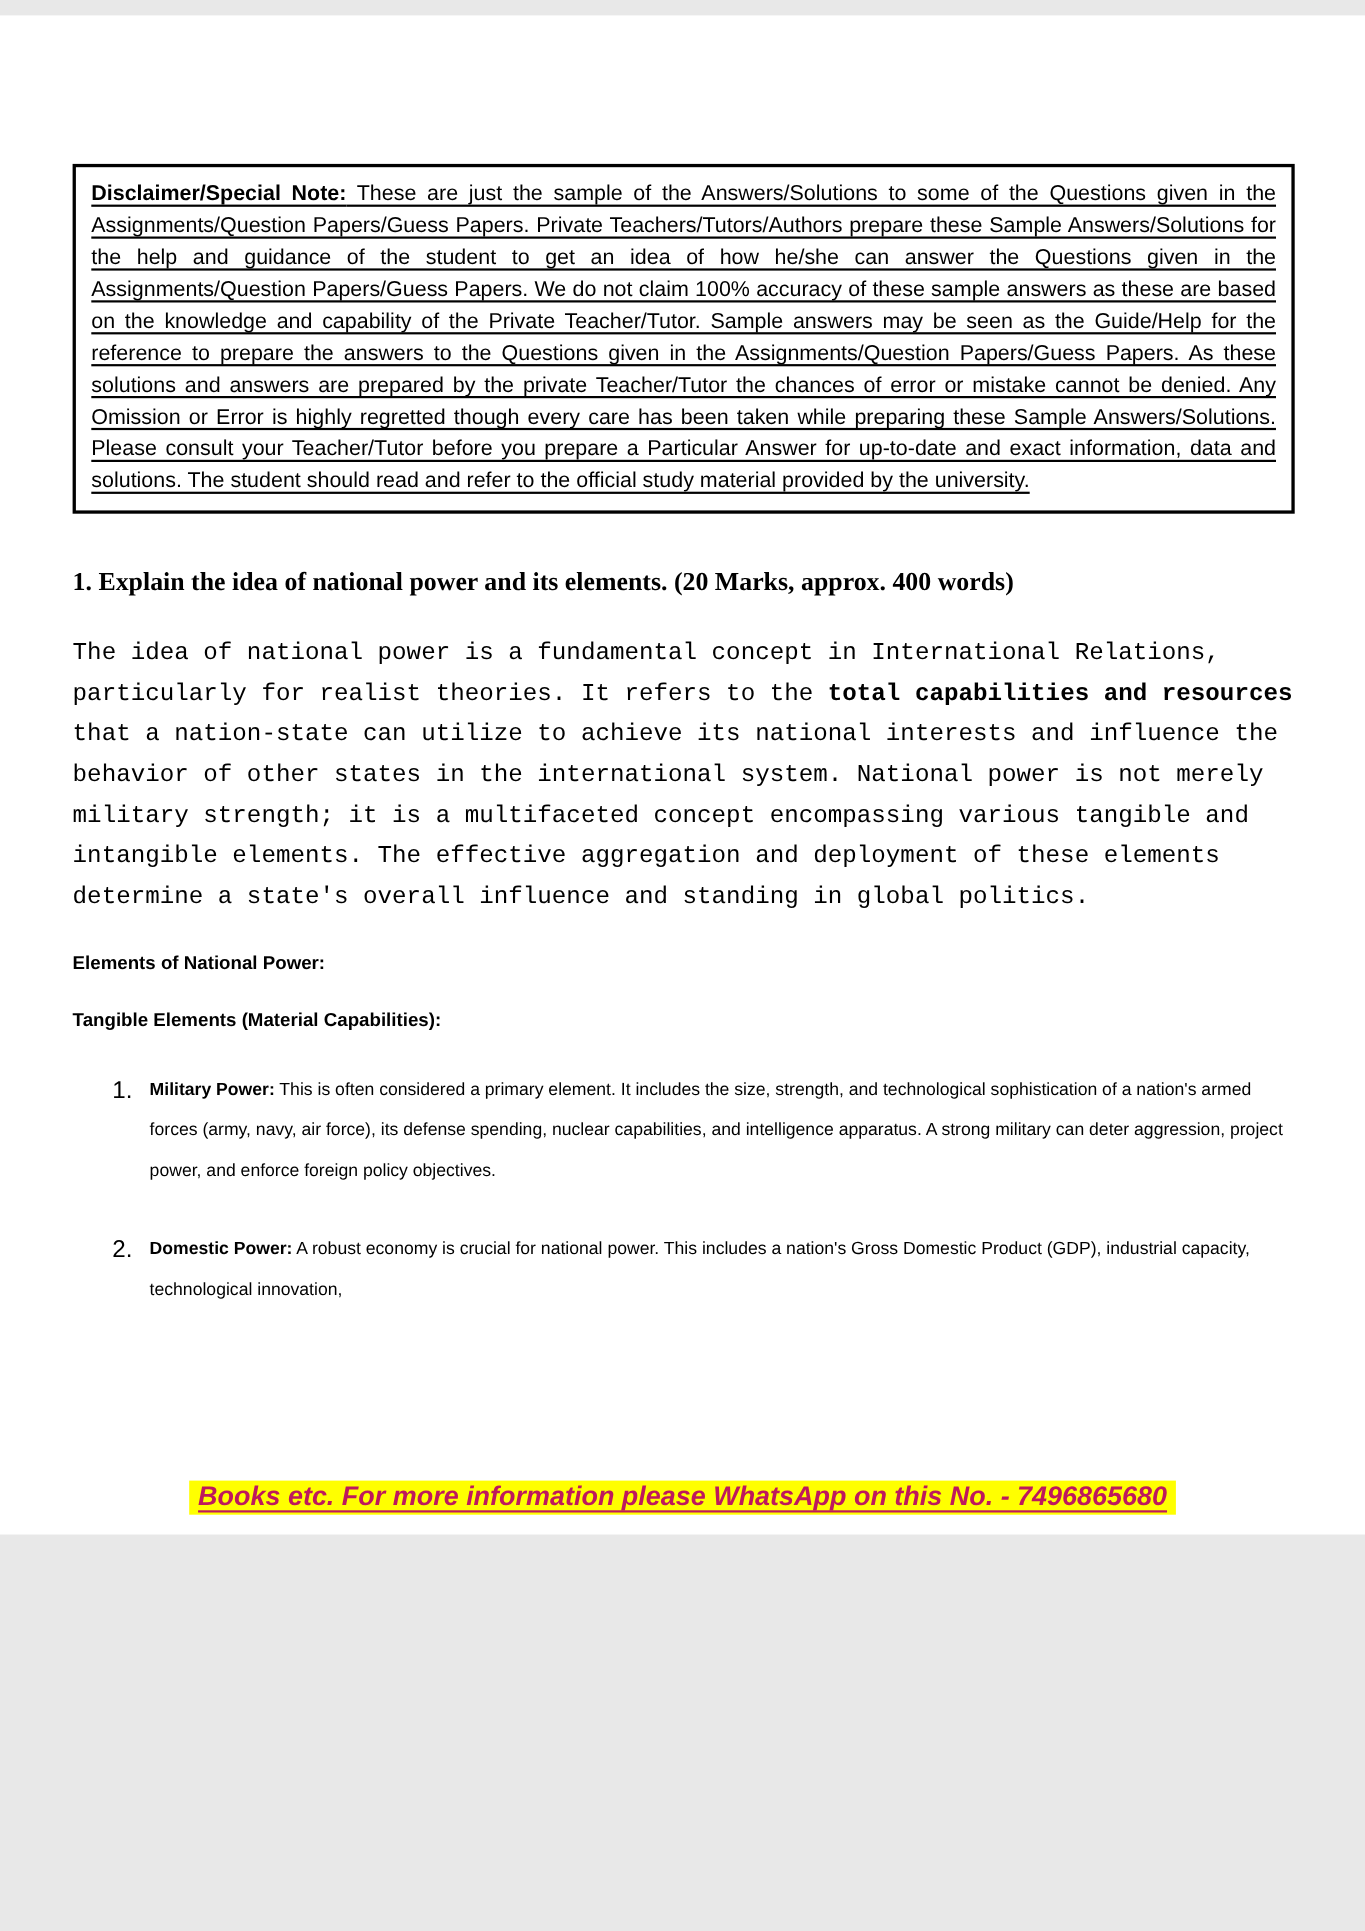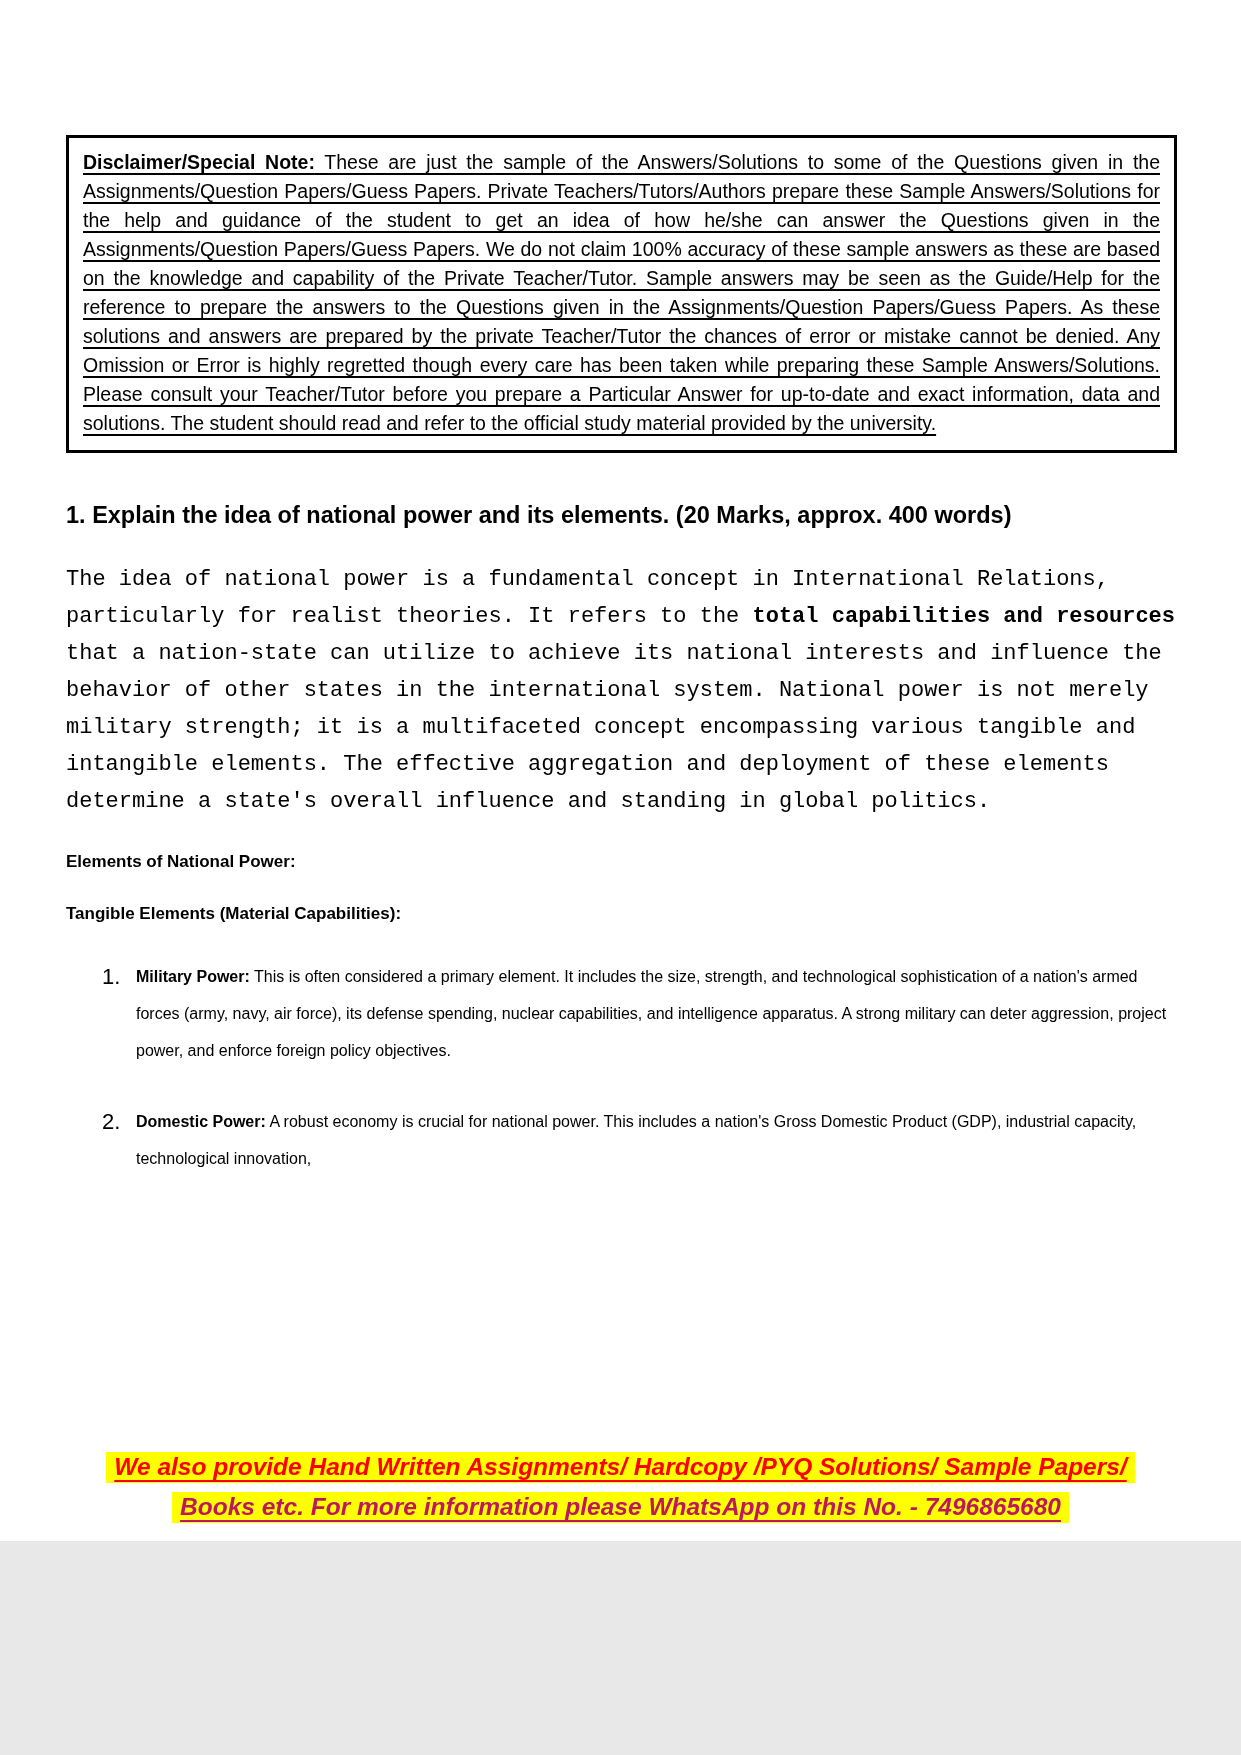--- a/index.html
+++ b/index.html
@@ -1,21 +1,21 @@
 <!DOCTYPE html>
 <html><head>
 <meta charset="utf-8">
 <style>
   * { margin: 0; padding: 0; box-sizing: border-box; }
   html, body { background: #e8e8e8; }
   .page {
     position: relative;
     width: 1241px;
-    height: 1541px;
-    margin: 0 auto;
+    height: 1381px;
+    margin: 14px auto;
     background: #ffffff;
     font-family: "Liberation Sans", "DejaVu Sans", sans-serif;
     color: #000000;
     overflow: hidden;
   }
   .content { padding: 135px 64px 0 66px; }
 
   .disclaimer-box {
     border: 3px solid #000000;
     padding: 10px 14px 12px 14px;
@@ -35,20 +35,21 @@
     text-align: center;
     font-size: 23px;
     font-weight: bold;
   }
 
   .question-heading {
     margin-top: 46px;
     font-size: 23.5px;
     font-weight: bold;
     line-height: 32px;
+    font-family: Liberation Serif, serif;
   }
 
   .body-para {
     margin-top: 30px;
     font-size: 22px;
     line-height: 37px;
     font-family: Liberation Mono, monospace;
   }
   .body-para .inline-bold { font-weight: bold; }
 
@@ -124,16 +125,15 @@
 
       <div class="olist-item">
         <span class="olist-num">2.</span>
         <div class="olist-body"><span class="li-lead">Domestic Power:</span><span> A robust economy is crucial for national power. This includes a nation's Gross Domestic Product (GDP), industrial capacity, technological innovation,</span></div>
       </div>
 
     </div>
   </div>
 
   <div class="promo-footer">
-    <div><span class="hl" style="background: rgb(255, 255, 0); color: rgb(255, 0, 0);">We also provide Hand Written Assignments/ Hardcopy /PYQ Solutions/ Sample Papers/</span></div>
     <div><span class="hl" style="background: rgb(255, 255, 0); color: #be185d;">Books etc. For more information please WhatsApp on this No. - 7496865680</span></div>
   </div>
 </div>
 
 </body></html>

